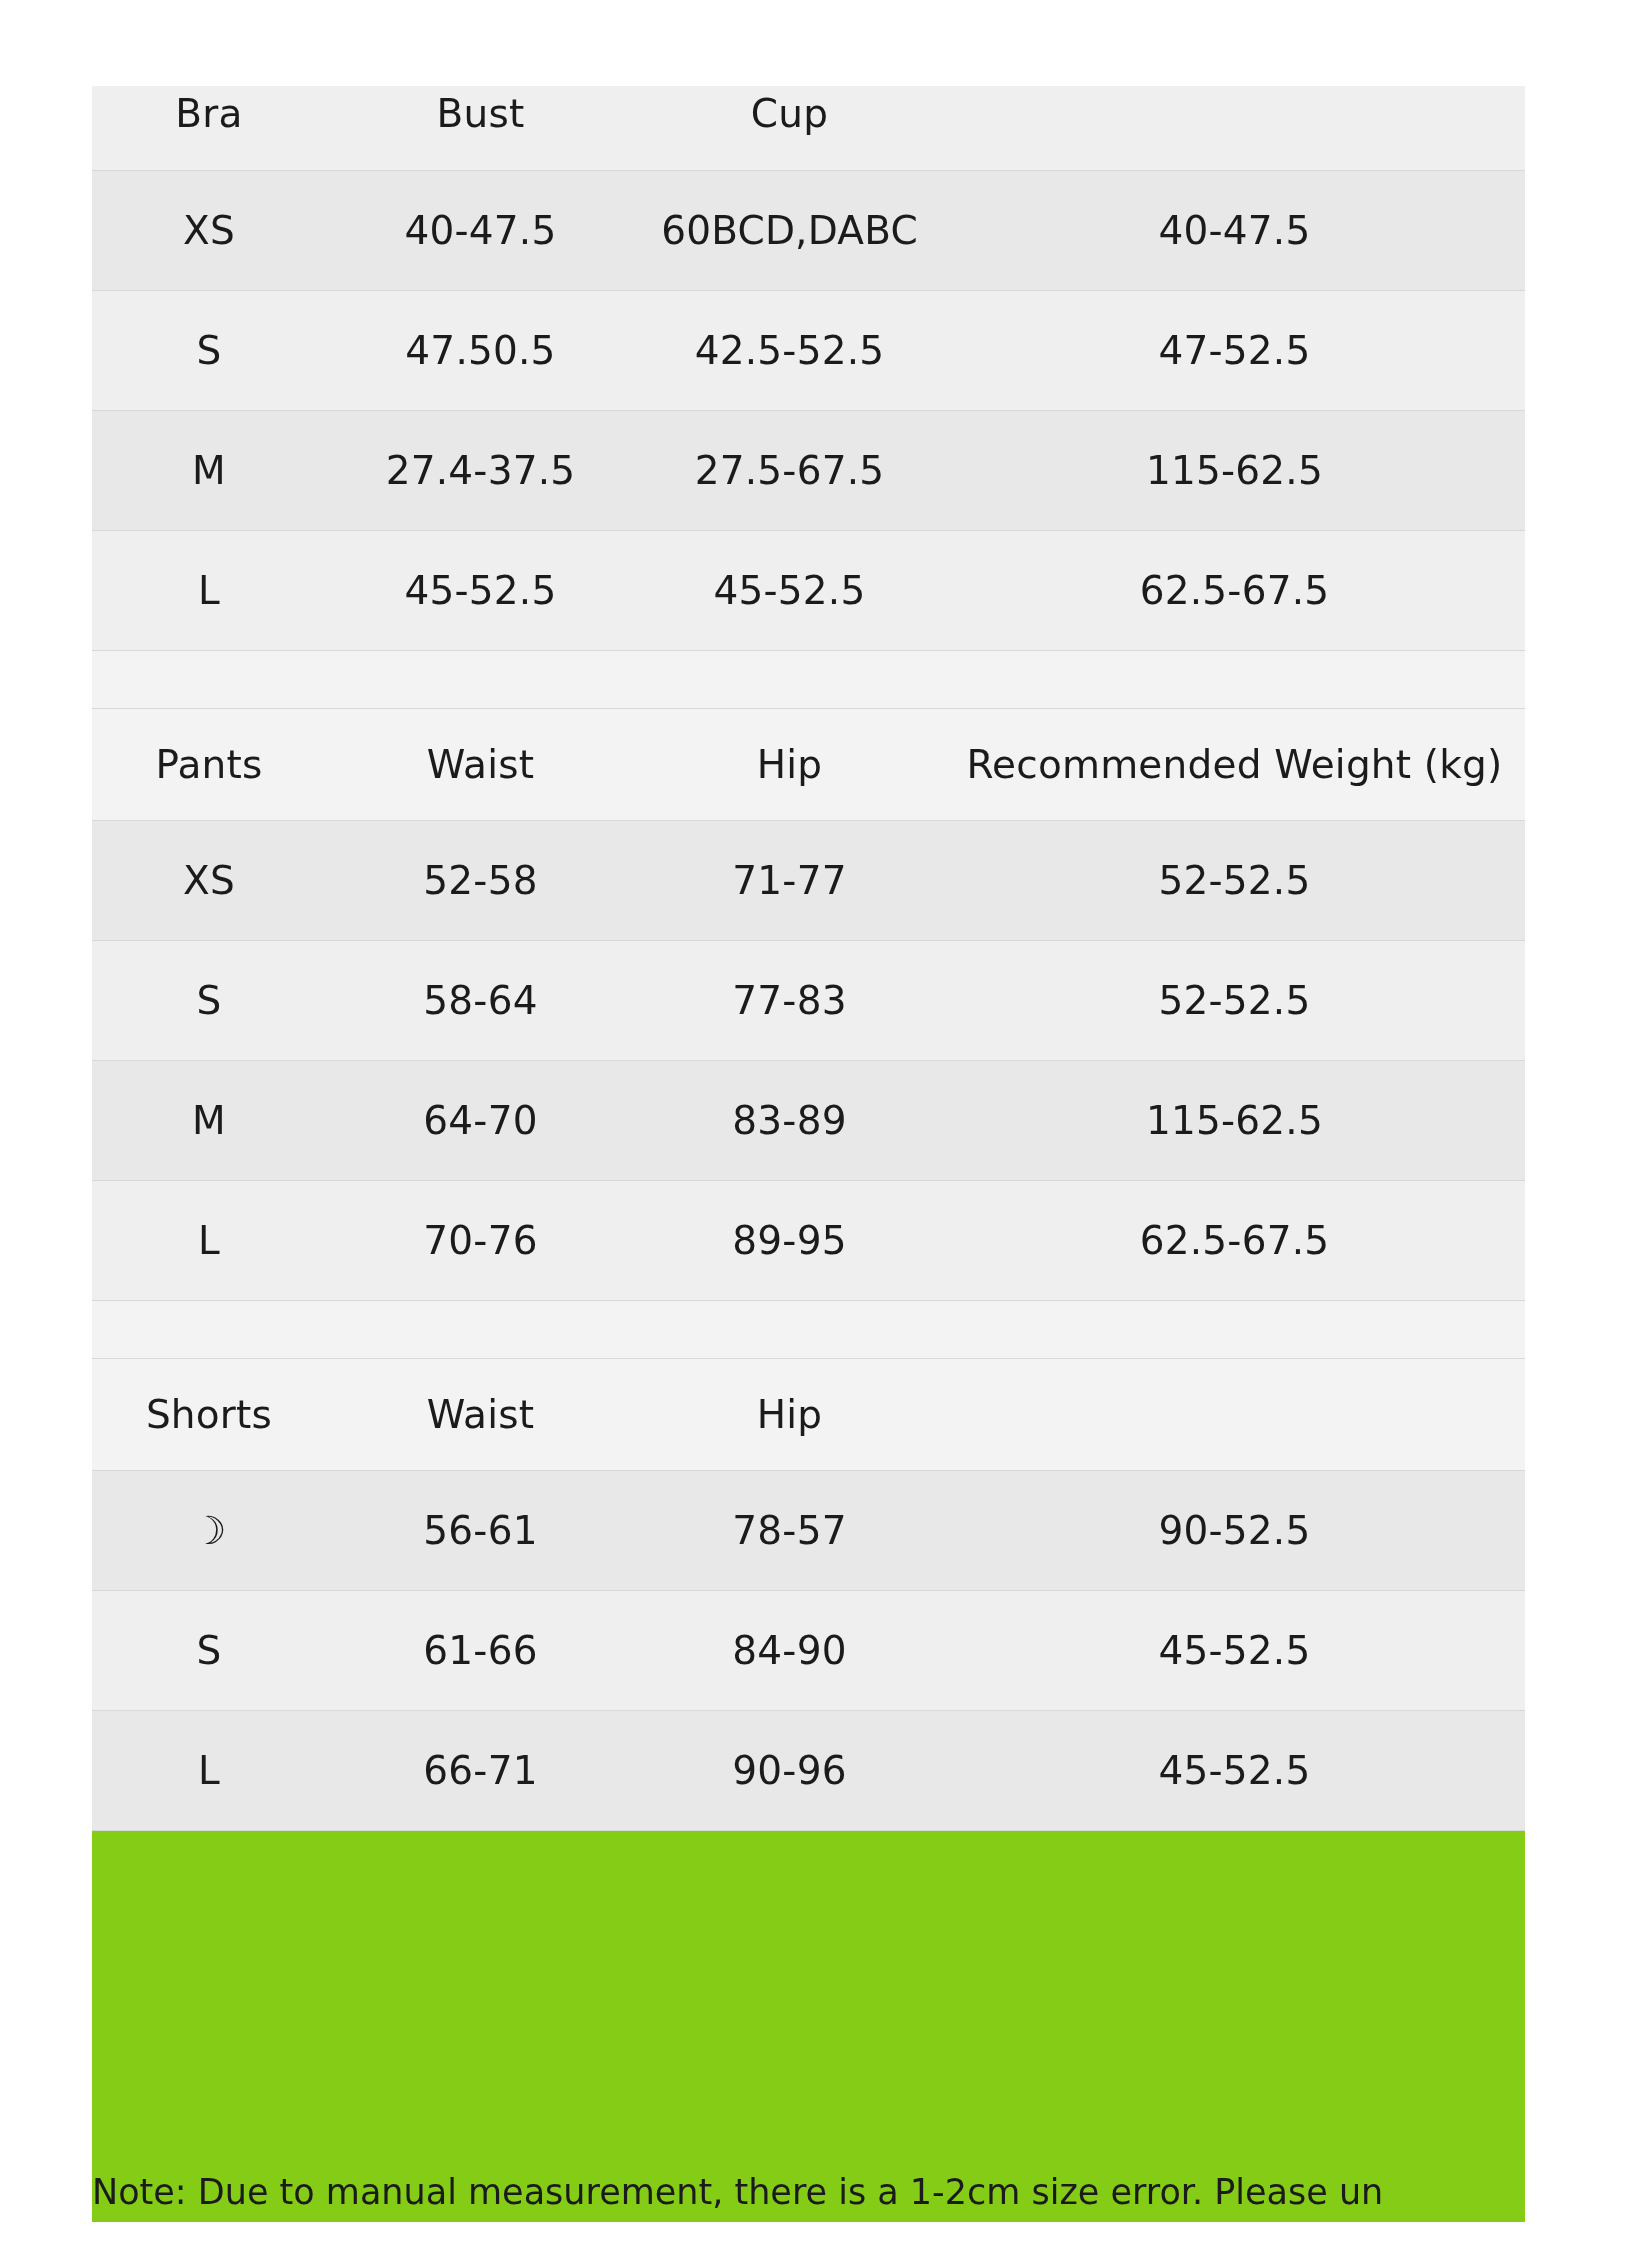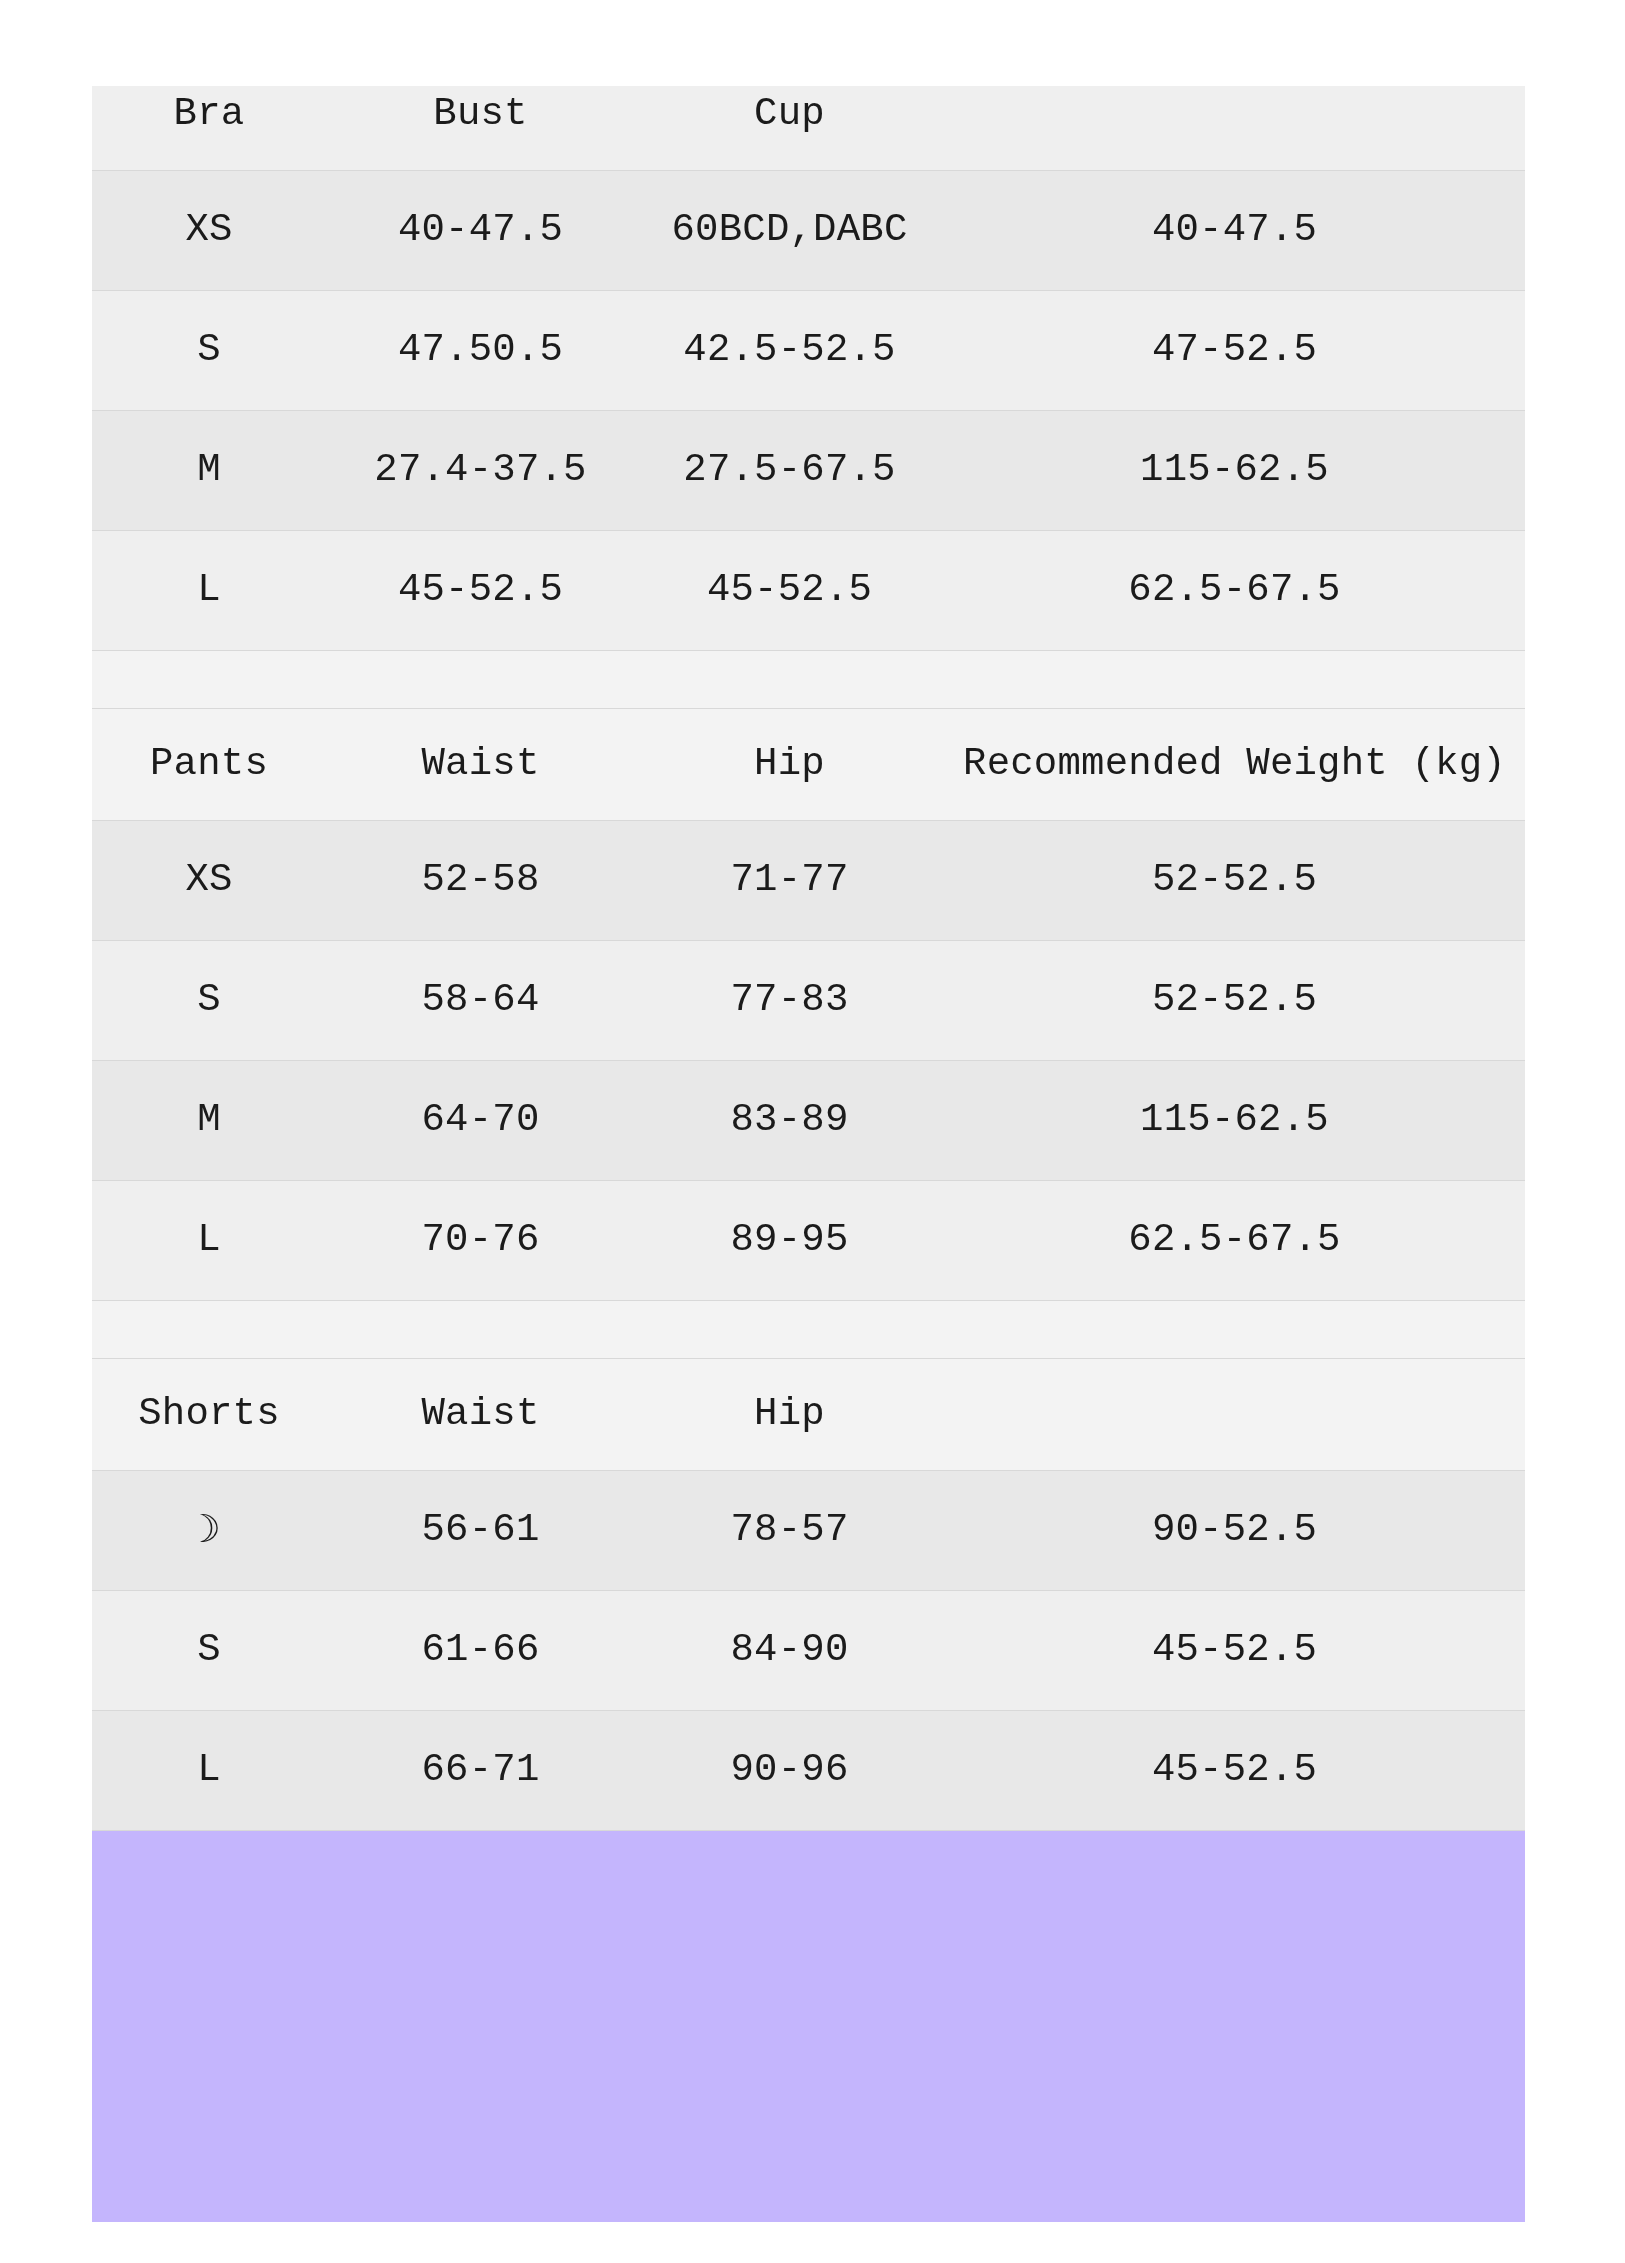--- a/index.html
+++ b/index.html
@@ -15,22 +15,21 @@
     overflow: hidden;
     position: relative;
   }
 
   .page {
     position: absolute;
     left: 0;
     top: 0;
     width: 1608px;
     height: 2264px;
-    background: #c4b5fd;
-    font-family: Liberation Mono, monospace;
+    background: #84cc16;
   }
 
   
   .chart {
     position: absolute;
     left: 92px;
     top: 0px;
     width: 1433px;
     background: transparent;
   }
@@ -245,20 +244,21 @@
           <td>66-71</td>
           <td>90-96</td>
           <td>45-52.5</td>
         </tr>
 
 
       </tbody>
     </table>
   </div>
 
+  <div class="note">Note: Due to manual measurement, there is a 1-2cm size error. Please un</div>
 
   <div class="top-gutter"></div>
   <div class="left-gutter"></div>
   <div class="right-gutter"></div>
   <div class="bottom-gutter"></div>
 
 </div>
 
 
 </body></html>

